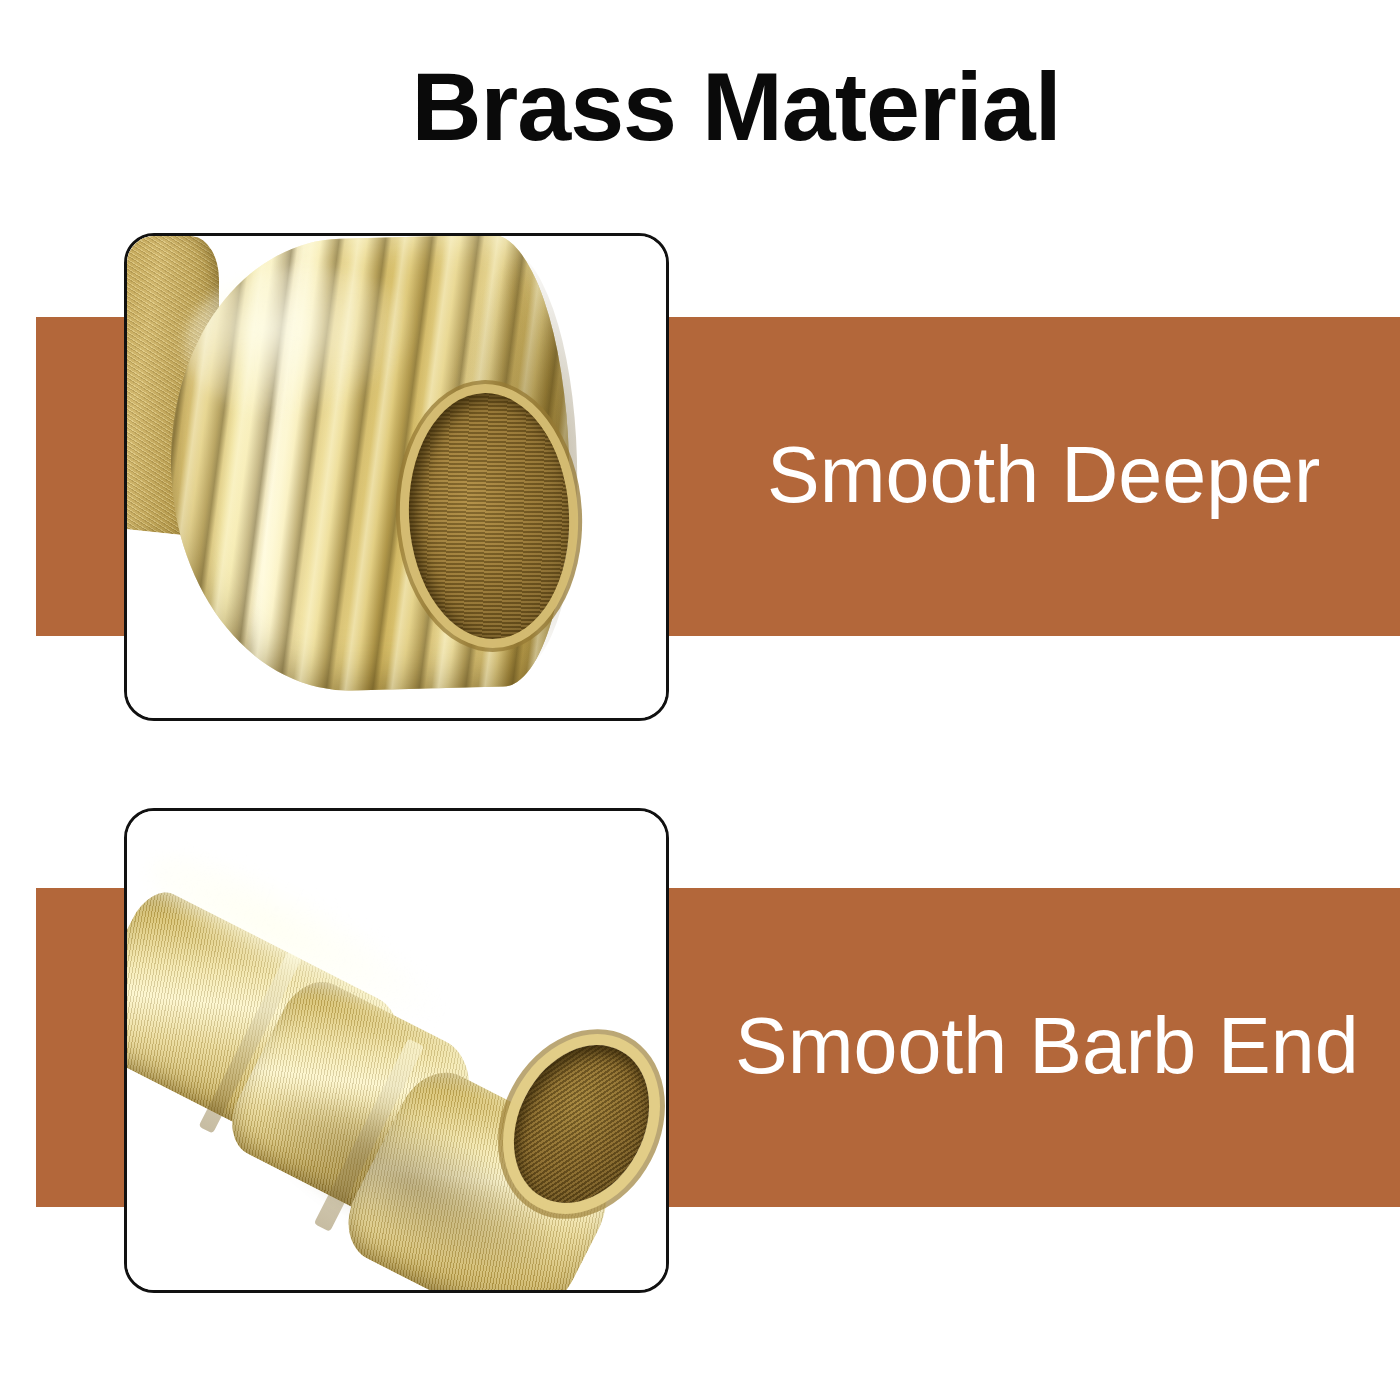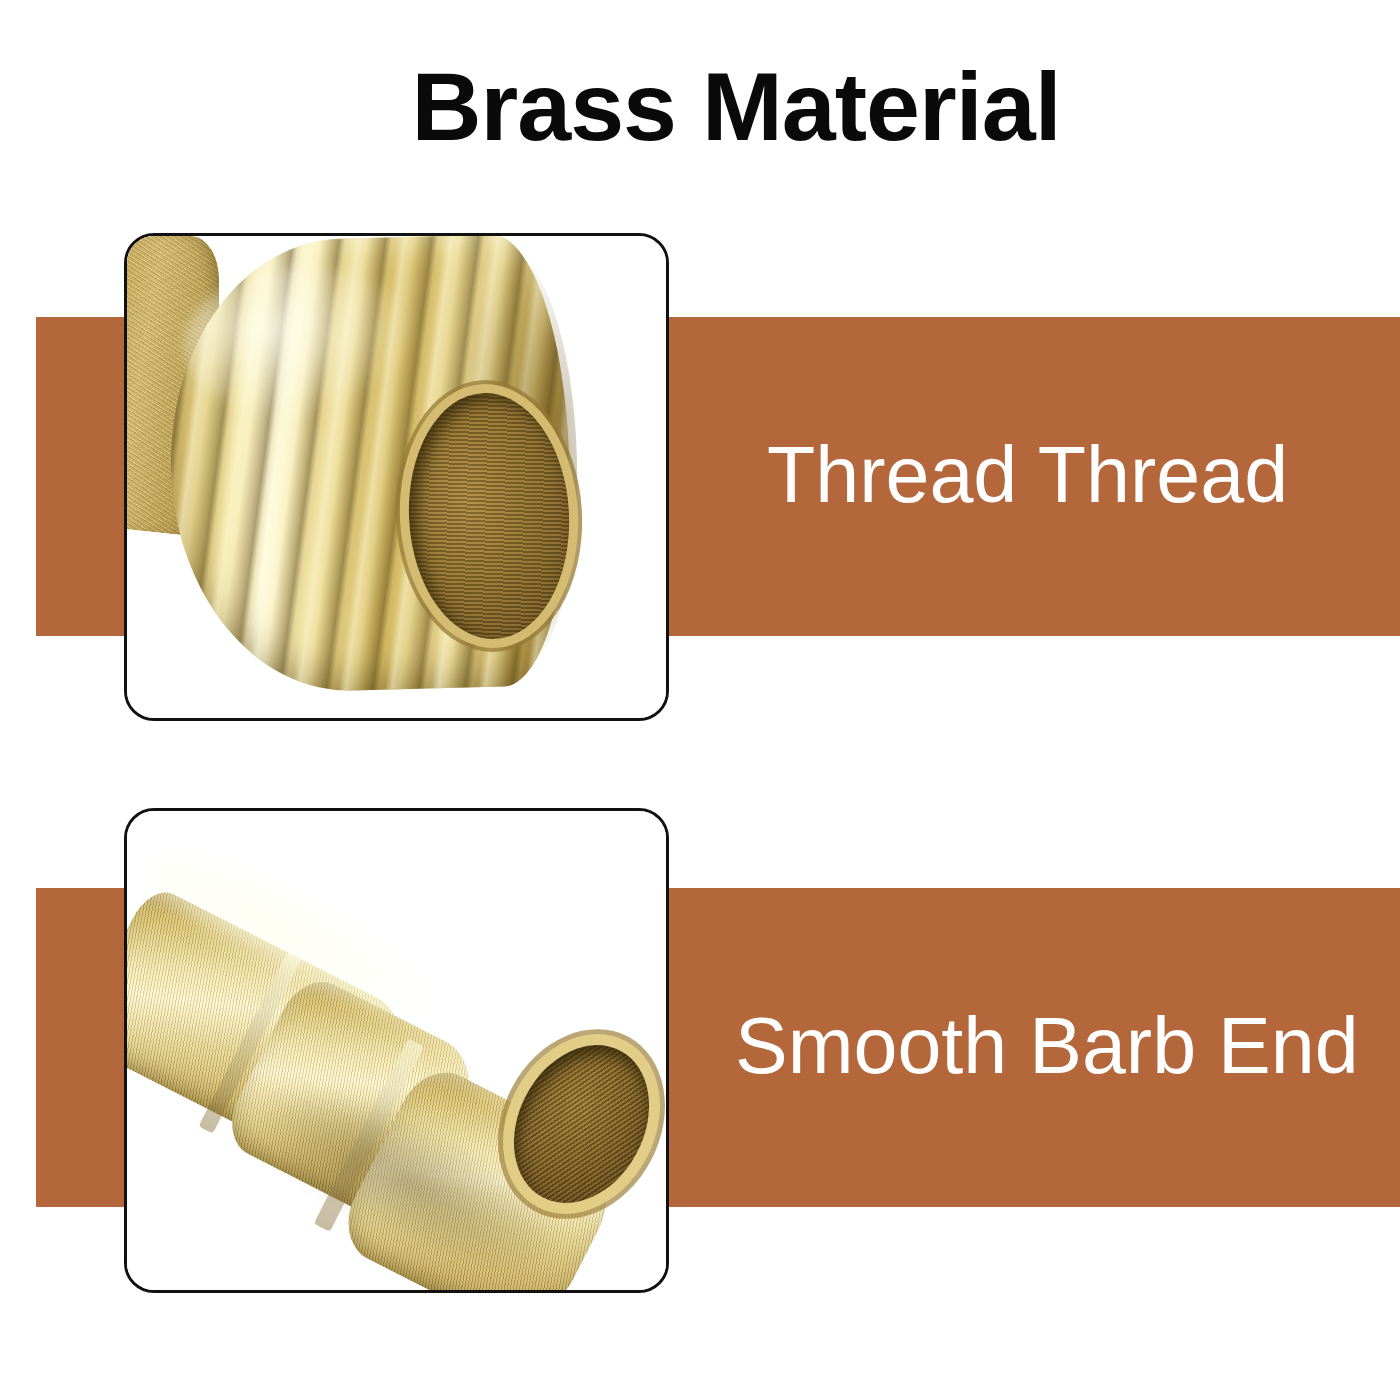--- a/index.html
+++ b/index.html
@@ -281,21 +281,21 @@
 <body>
 
 <div id="page" style="background: rgb(255, 255, 255);">
 
   <div id="page-title" style="color: rgb(10, 10, 10);">Brass Material</div>
 
   <div id="accent-band-1" class="accent-band" style="background: rgb(179, 103, 58);"></div>
 
   <div id="accent-band-2" class="accent-band" style="background: rgb(179, 103, 58);"></div>
 
-  <div id="caption-1" class="band-caption" style="color: rgb(255, 255, 255);">Thread Thread</div>
+  <div id="caption-1" class="band-caption" style="color: rgb(255, 255, 255);">Smooth Deeper</div>
 
   <div id="caption-2" class="band-caption" style="color: rgb(255, 255, 255);">Smooth Barb End</div>
 
   <div id="product-card-1" class="product-card" style="border-color: rgb(17, 17, 17); background: rgb(255, 255, 255); border-radius: 30px;">
     <div class="photo-stage">
       <div id="thread-photo">
         <div id="thread-shoulder"></div>
         <div id="thread-barrel">
           <div class="barrel-body"></div>
           <div class="threads"></div>

